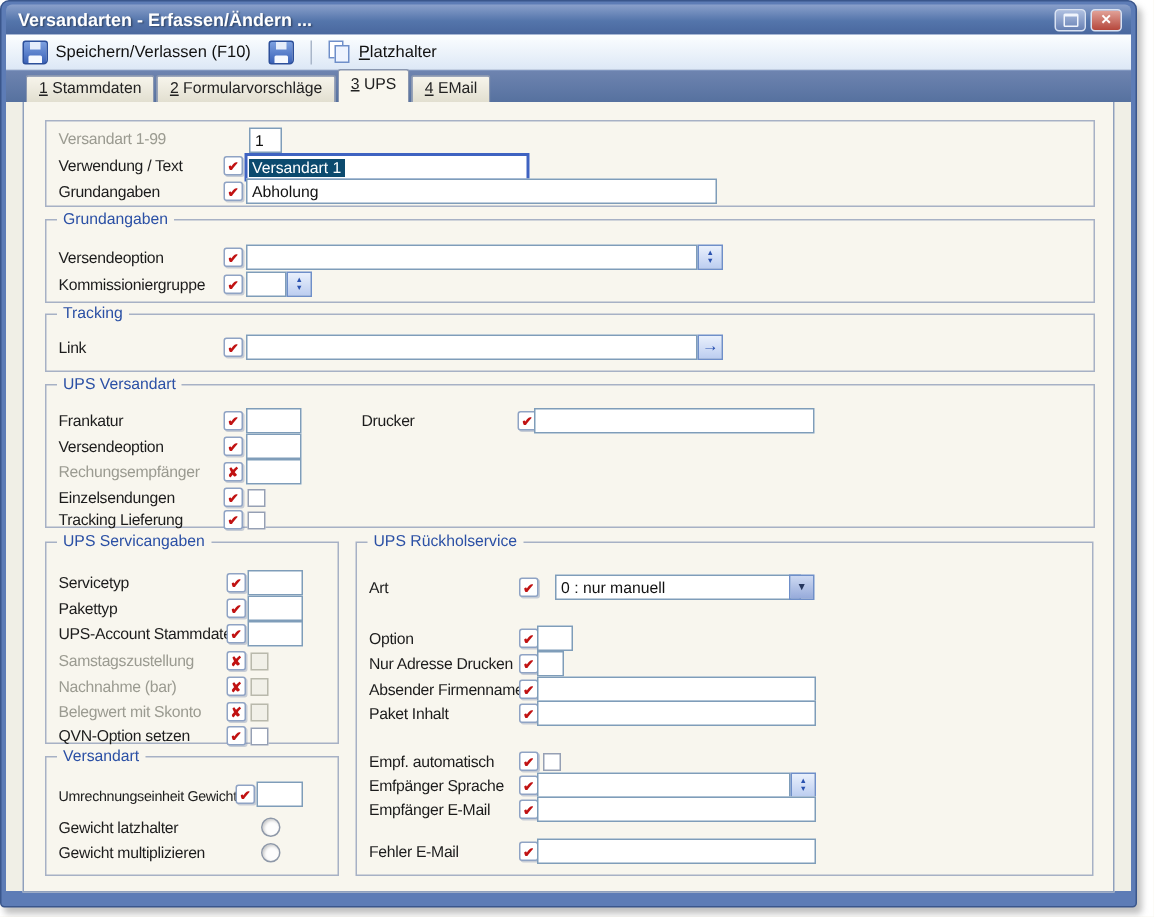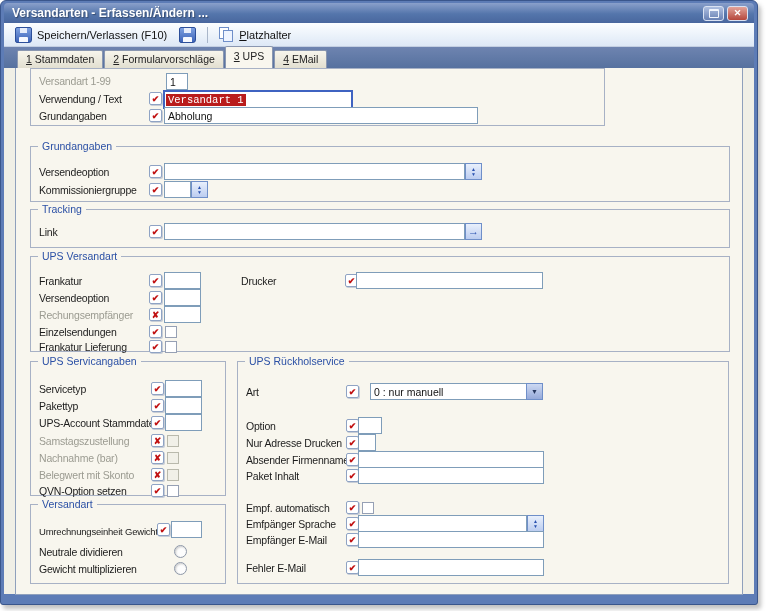--- a/index.html
+++ b/index.html
@@ -29,21 +29,21 @@
   .clientbg{position:absolute;left:3px;top:67px;right:3px;bottom:10px;background:#f0efe6;z-index:0;}
   .page{position:absolute;left:14px;top:66px;width:728px;height:528px;background:#f8f6ee;border:1px solid #8fa0bc;box-sizing:border-box;z-index:1;}
   .sec{position:absolute;border:1px solid #a7b1c5;box-sizing:border-box;}
   .leg{position:absolute;top:-8px;left:7px;background:#f8f6ee;padding:0 4px;color:#2b50a5;font-size:10.5px;line-height:14px;white-space:nowrap;}
   .lbl{position:absolute;font-size:10.5px;letter-spacing:-0.2px;color:#1c1c1c;white-space:nowrap;line-height:13px;}
   .lbl.dis{color:#9b9b91;}
   .lbl.small{font-size:9.5px;}
   .chk{position:absolute;width:13px;height:13px;background:#fff;border:1px solid #8fa3c4;border-radius:2px;color:#c11212;font-size:9px;line-height:12px;text-align:center;font-weight:bold;box-shadow:1px 1px 0 rgba(110,130,170,.35);box-sizing:border-box;}
   .inp{position:absolute;height:17px;background:#fff;border:1px solid #7f9db9;font-size:10.5px;color:#111;padding:0 3px;box-sizing:border-box;display:flex;align-items:center;white-space:nowrap;overflow:hidden;}
   .inp.focus{border:2px solid #3f63c1;height:19px;padding:0 1px;}
-  .sel{background:#b91c1c;color:#fff;padding:0 2px;font-family:Liberation Mono, monospace;}
+  .sel{background:#0c4a6e;color:#fff;padding:0 2px;}
   .cb{position:absolute;width:12px;height:12px;background:#fff;border:1px solid #96a0b4;box-sizing:border-box;}
   .cb.dis{background:#f1f0e8;border-color:#b9b9ac;}
   .rad{position:absolute;width:13px;height:13px;border-radius:50%;background:#fdfdfd;border:1px solid #8e98a8;box-shadow:inset 1px 1px 2px rgba(0,0,0,.2);box-sizing:border-box;}
   .sbtn{position:absolute;width:17px;height:17px;background:linear-gradient(#e9f0fc,#bccdf0);border:1px solid #6f8fc9;box-sizing:border-box;display:flex;flex-direction:column;align-items:center;justify-content:center;}
   .sbtn i{font-style:normal;font-size:5px;line-height:5px;color:#2a52b0;display:block;}
   .gbtn{position:absolute;width:17px;height:17px;background:linear-gradient(#e9f0fc,#bccdf0);border:1px solid #6f8fc9;box-sizing:border-box;color:#2a52b0;font-size:11px;font-weight:bold;line-height:15px;text-align:center;}
   .dbtn{position:absolute;width:17px;height:17px;background:linear-gradient(#cdd9f2,#96aada);border:1px solid #6f8fc9;box-sizing:border-box;color:#25365e;font-size:7px;line-height:15px;text-align:center;}
 </style>
 </head>
 <body>
@@ -81,21 +81,21 @@
     <div class="tab"><span class="u">1</span><span> Stammdaten</span></div>
     <div class="tab"><span class="u">2</span><span> Formularvorschläge</span></div>
     <div class="tab active"><span class="u">3</span><span> UPS</span></div>
     <div class="tab"><span class="u">4</span><span> EMail</span></div>
   </div>
 
   <div class="clientbg"></div>
 
   <div class="page">
 
-    <div class="sec" style="left:14px;top:0;width:575px;height:58px">
+    <div class="sec" style="left:14px;top:12px;width:700px;height:58px">
       <span class="lbl dis" style="left:8px;top:6px">Versandart 1-99</span>
       <div class="inp" style="left:135px;top:4px;width:22px">
           <span>1</span>
         </div>
 
       <span class="lbl" style="left:8px;top:24px">Verwendung / Text</span>
       <span class="chk" style="left:118px;top:23px">✔</span>
       <div class="inp focus" style="left:132px;top:21px;width:190px">
           <span class="sel">Versandart 1</span>
         </div>
@@ -146,21 +146,21 @@
       <div class="inp" style="left:133px;top:32px;width:37px"></div>
 
       <span class="lbl dis" style="left:8px;top:52px">Rechungsempfänger</span>
       <span class="chk" style="left:118px;top:51px">✘</span>
       <div class="inp" style="left:133px;top:49px;width:37px"></div>
 
       <span class="lbl" style="left:8px;top:69px">Einzelsendungen</span>
       <span class="chk" style="left:118px;top:68px">✔</span>
       <span class="cb" style="left:134px;top:69px"></span>
 
-      <span class="lbl" style="left:8px;top:84px">Frankatur Lieferung</span>
+      <span class="lbl" style="left:8px;top:84px">Tracking Lieferung</span>
       <span class="chk" style="left:118px;top:83px">✔</span>
       <span class="cb" style="left:134px;top:84px"></span>
 
       <span class="lbl" style="left:210px;top:18px">Drucker</span>
       <span class="chk" style="left:314px;top:17px">✔</span>
       <div class="inp" style="left:325px;top:15px;width:187px"></div>
     </div>
 
     <div class="sec" style="left:14px;top:293px;width:196px;height:135px">
       <span class="leg">UPS Servicangaben</span>
@@ -194,21 +194,21 @@
       <span class="cb" style="left:136px;top:123px"></span>
     </div>
 
     <div class="sec" style="left:14px;top:436px;width:196px;height:80px">
       <span class="leg">Versandart</span>
 
       <span class="lbl small" style="left:8px;top:20px">Umrechnungseinheit Gewicht</span>
       <span class="chk" style="left:126px;top:18px">✔</span>
       <div class="inp" style="left:140px;top:16px;width:31px"></div>
 
-      <span class="lbl" style="left:8px;top:41px">Neutrale dividieren</span>
+      <span class="lbl" style="left:8px;top:41px">Gewicht latzhalter</span>
       <span class="rad" style="left:143px;top:40px"></span>
 
       <span class="lbl" style="left:8px;top:58px">Gewicht multiplizieren</span>
       <span class="rad" style="left:143px;top:57px"></span>
     </div>
 
     <div class="sec" style="left:221px;top:293px;width:492px;height:223px">
       <span class="leg">UPS Rückholservice</span>
 
       <span class="lbl" style="left:8px;top:24px">Art</span>

